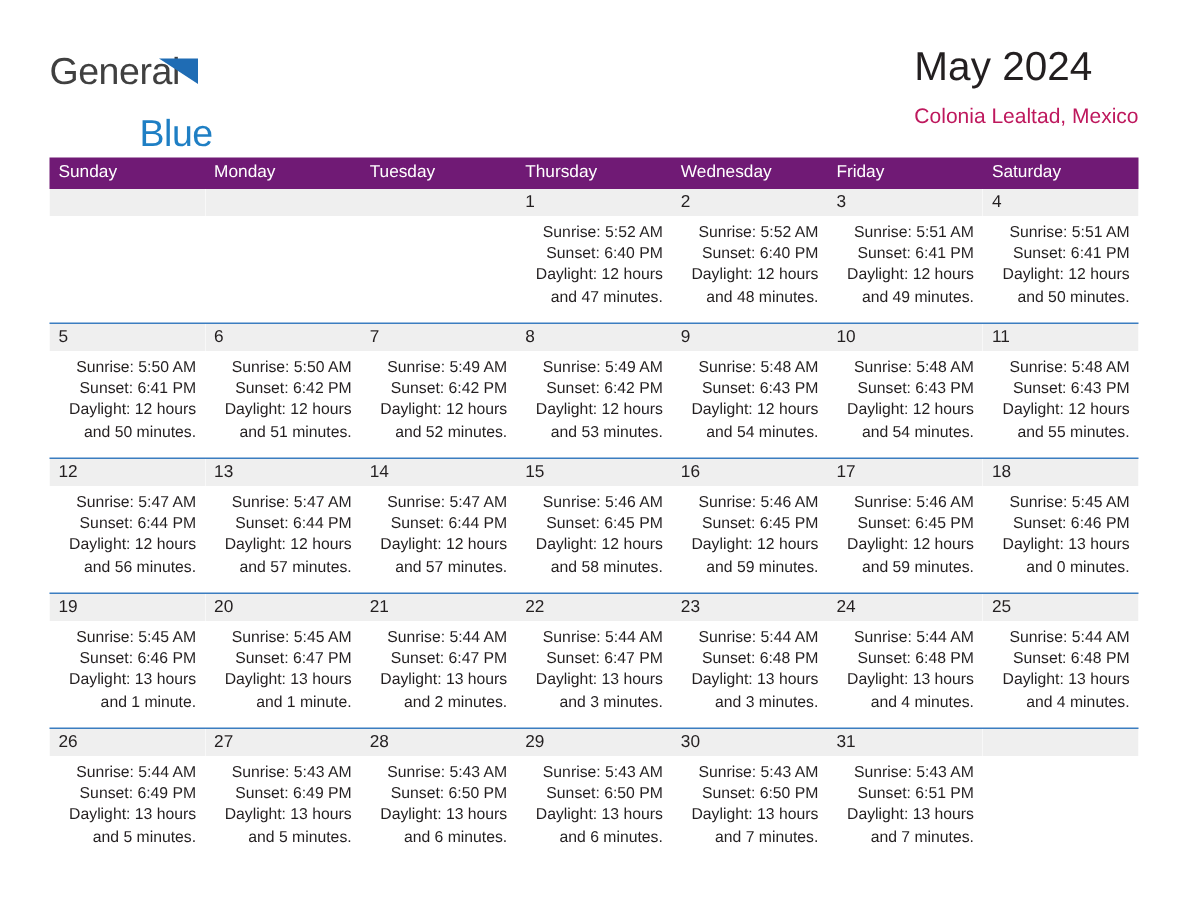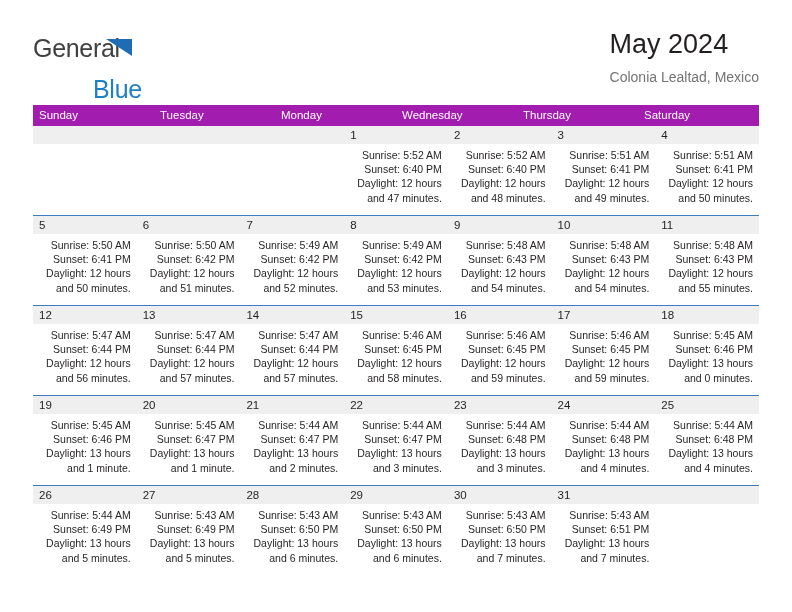--- a/index.html
+++ b/index.html
@@ -70,36 +70,36 @@
     text-align: left;
   }
   .cal-title {
     font-size: 27px;
     color: #231f20;
     line-height: 32px;
     white-space: nowrap;
   }
   .cal-subtitle {
     font-size: 14px;
-    color: #737373;
+    color: #be185d;
     line-height: 20px;
     margin-top: 7px;
     white-space: nowrap;
   }
 
   
   .calendar {
     position: absolute;
     left: 33px;
     top: 105px;
     width: 726px;
   }
   .weekday-row {
     display: flex;
-    background: #a21caf;
+    background: #701a75;
     height: 21px;
   }
   .weekday-cell {
     flex: 1 1 0;
     color: #ffffff;
     font-size: 11.5px;
     line-height: 21px;
     padding-left: 6px;
     box-sizing: border-box;
     overflow: hidden;
@@ -160,24 +160,25 @@
     <div class="title-block">
       <div class="cal-title">May 2024</div>
       <div class="cal-subtitle">Colonia Lealtad, Mexico</div>
     </div>
 
   </div>
 
   <div class="calendar">
     <div class="weekday-row" id="weekday-row">
         <div class="weekday-cell">Sunday</div>
+        <div class="weekday-cell">Monday</div>
         <div class="weekday-cell">Tuesday</div>
-        <div class="weekday-cell">Monday</div>
+        <div class="weekday-cell">Thursday</div>
         <div class="weekday-cell">Wednesday</div>
-        <div class="weekday-cell">Thursday</div>
+        <div class="weekday-cell">Friday</div>
         <div class="weekday-cell">Saturday</div>
       </div>
     <div id="weeks-container">
         <div class="week-row">
           <div class="week-inner">
             <div class="day-cell">
               <div class="day-num empty"></div>
               <div class="day-body"></div>
             </div>
             <div class="day-cell">

